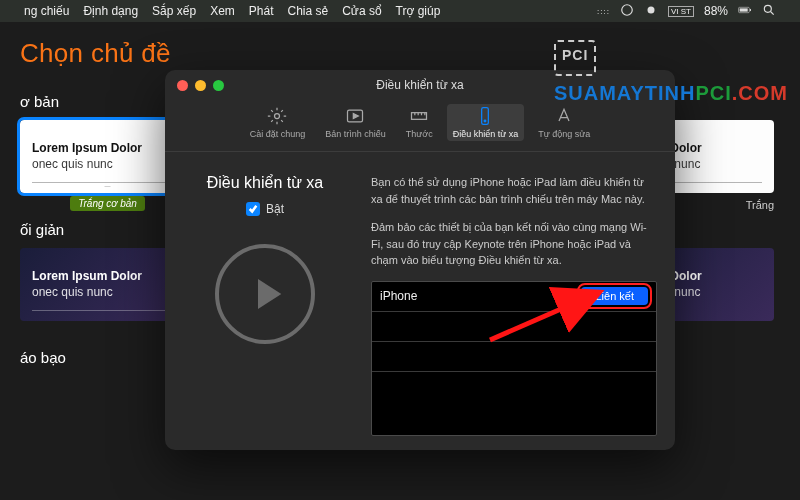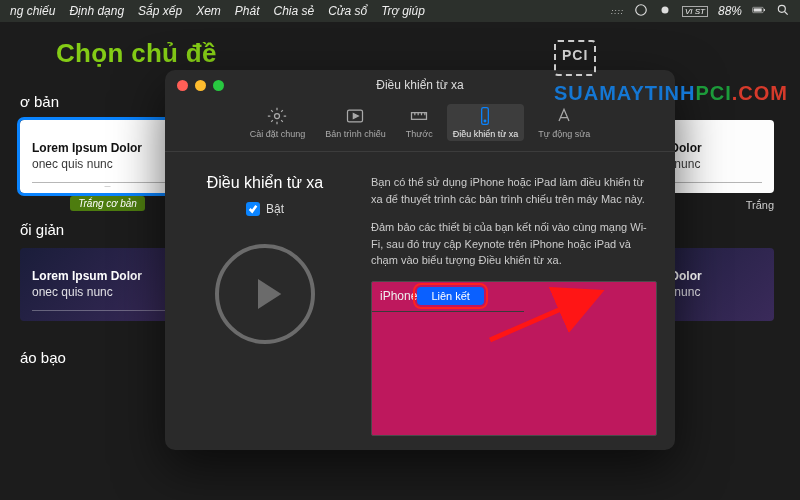--- a/index.html
+++ b/index.html
@@ -1,27 +1,27 @@
 <!DOCTYPE html>
 <html><head>
 <meta charset="utf-8">
 <style>
 * { margin: 0; padding: 0; box-sizing: border-box; font-family: -apple-system, "Helvetica Neue", Arial, sans-serif; }
 body { width: 800px; height: 500px; background: #1a1a1a; overflow: hidden; position: relative; color: #ddd; }
 
 
-.menubar { height: 22px; background: rgba(45,50,45,0.95); display: flex; align-items: center; padding: 0 10px; font-size: 12px; color: #eee; font-style: italic; }
+.menubar { height: 22px; background: rgba(45,50,45,0.95); display: flex; align-items: center; padding: 0 24px; font-size: 12px; color: #eee; }
 .menubar .menu-left { display: flex; gap: 14px; }
 .menubar .menu-right { margin-left: auto; display: flex; gap: 10px; align-items: center; }
 .menubar .menu-right .dots { font-size: 8px; letter-spacing: 1px; }
 .menubar svg { width: 14px; height: 14px; fill: #ddd; }
 
 
 .themes { position: absolute; top: 22px; left: 0; right: 0; bottom: 0; background: #1c1c1c; padding: 16px 20px; overflow: hidden; }
-.themes h1 { font-size: 26px; font-weight: 700; color: #84cc16; margin-bottom: 24px; letter-spacing: .3px; margin-left: 36px; }
+.themes h1 { font-size: 26px; font-weight: 400; color: #f97316; margin-bottom: 24px; letter-spacing: .3px; }
 .section-label { font-size: 15px; color: #fff; margin: 6px 0 10px; }
 .theme-row { display: flex; gap: 18px; margin-bottom: 10px; }
 .theme-thumb { width: 175px; }
 .theme-preview { height: 73px; border-radius: 4px; display: flex; flex-direction: column; justify-content: center; padding: 10px 12px; font-size: 10px; line-height: 1.3; position:relative; overflow:hidden;}
 .theme-preview .t1 { font-weight: 600; font-size: 12px; }
 .theme-preview .t2 { font-size: 12px; opacity: .85; }
 .theme-preview .bar { position:absolute; bottom:10px; left:12px; right:12px; height:1px; background: currentColor; opacity:.3;}
 .theme-preview .barlbl { position:absolute; bottom:2px; left:0; right:0; text-align:center; font-size:6px; opacity:.5;}
 .theme-caption { text-align: right; font-size: 11px; color: #ccc; margin-top: 6px; }
 .selected-ring { outline: 3px solid #0a84ff; border-radius: 4px; }
@@ -43,21 +43,21 @@
 .pref-left { width: 200px; display:flex; flex-direction:column; align-items:center; justify-content:flex-start; padding-top:22px;}
 .pref-left h3 { font-size: 16px; color: #fff; font-weight:500; margin-bottom:10px;}
 .checkbox-row { display:flex; align-items:flex-start; gap:6px; font-size:12px; color:#ddd;}
 .checkbox-row .cb { width:14px; height:14px; background:#0a84ff; border-radius:3px; display:flex; align-items:center; justify-content:center;}
 .checkbox-row .cb svg { width:10px; height:10px; stroke:#fff; stroke-width:3; fill:none;}
 .play-circle { margin-top:28px; width:100px; height:100px; border:4px solid #6b6b6b; border-radius:50%; display:flex; align-items:center; justify-content:center;}
 .play-circle svg { width:40px; height:40px; fill:#6b6b6b; margin-left:6px;}
 
 .pref-right { flex:1; padding: 22px 18px 14px 6px; font-size:11px; color:#ccc; line-height:1.5; display:flex; flex-direction:column;}
 .pref-right p { margin-bottom:12px; }
-.device-table { border:1px solid #4a4a4a; background:#be185d; border-radius:2px; flex:1; display:flex; overflow:hidden;}
+.device-table { border:1px solid #4a4a4a; background:#000000; border-radius:2px; flex:1; display:flex; flex-direction:column; overflow:hidden;}
 .device-row { display:flex; align-items:center; justify-content:space-between; padding:5px 8px; border-bottom:1px solid #3a3a3a; font-size:12px; color:#eee; height:30px;}
 .device-row:last-child { border-bottom:none; flex:1;}
 .link-btn { background:#0a60ff; color:#fff; font-size:11px; padding:3px 14px; border-radius:4px; border:none; outline:2px solid #ff2020; outline-offset:2px;}
 
 
 .arrow { position:absolute; pointer-events:none; }
 
 
 .watermark { position:absolute; top:40px; right:12px; font-family: Impact, Arial Black, sans-serif; font-weight:900; font-size:20px; letter-spacing:1px; line-height:1.1;}
 .watermark .logo { display:inline-block; width:42px; height:36px; border:2px dashed #ccc; border-radius:4px; position:relative; margin-bottom:2px;}

